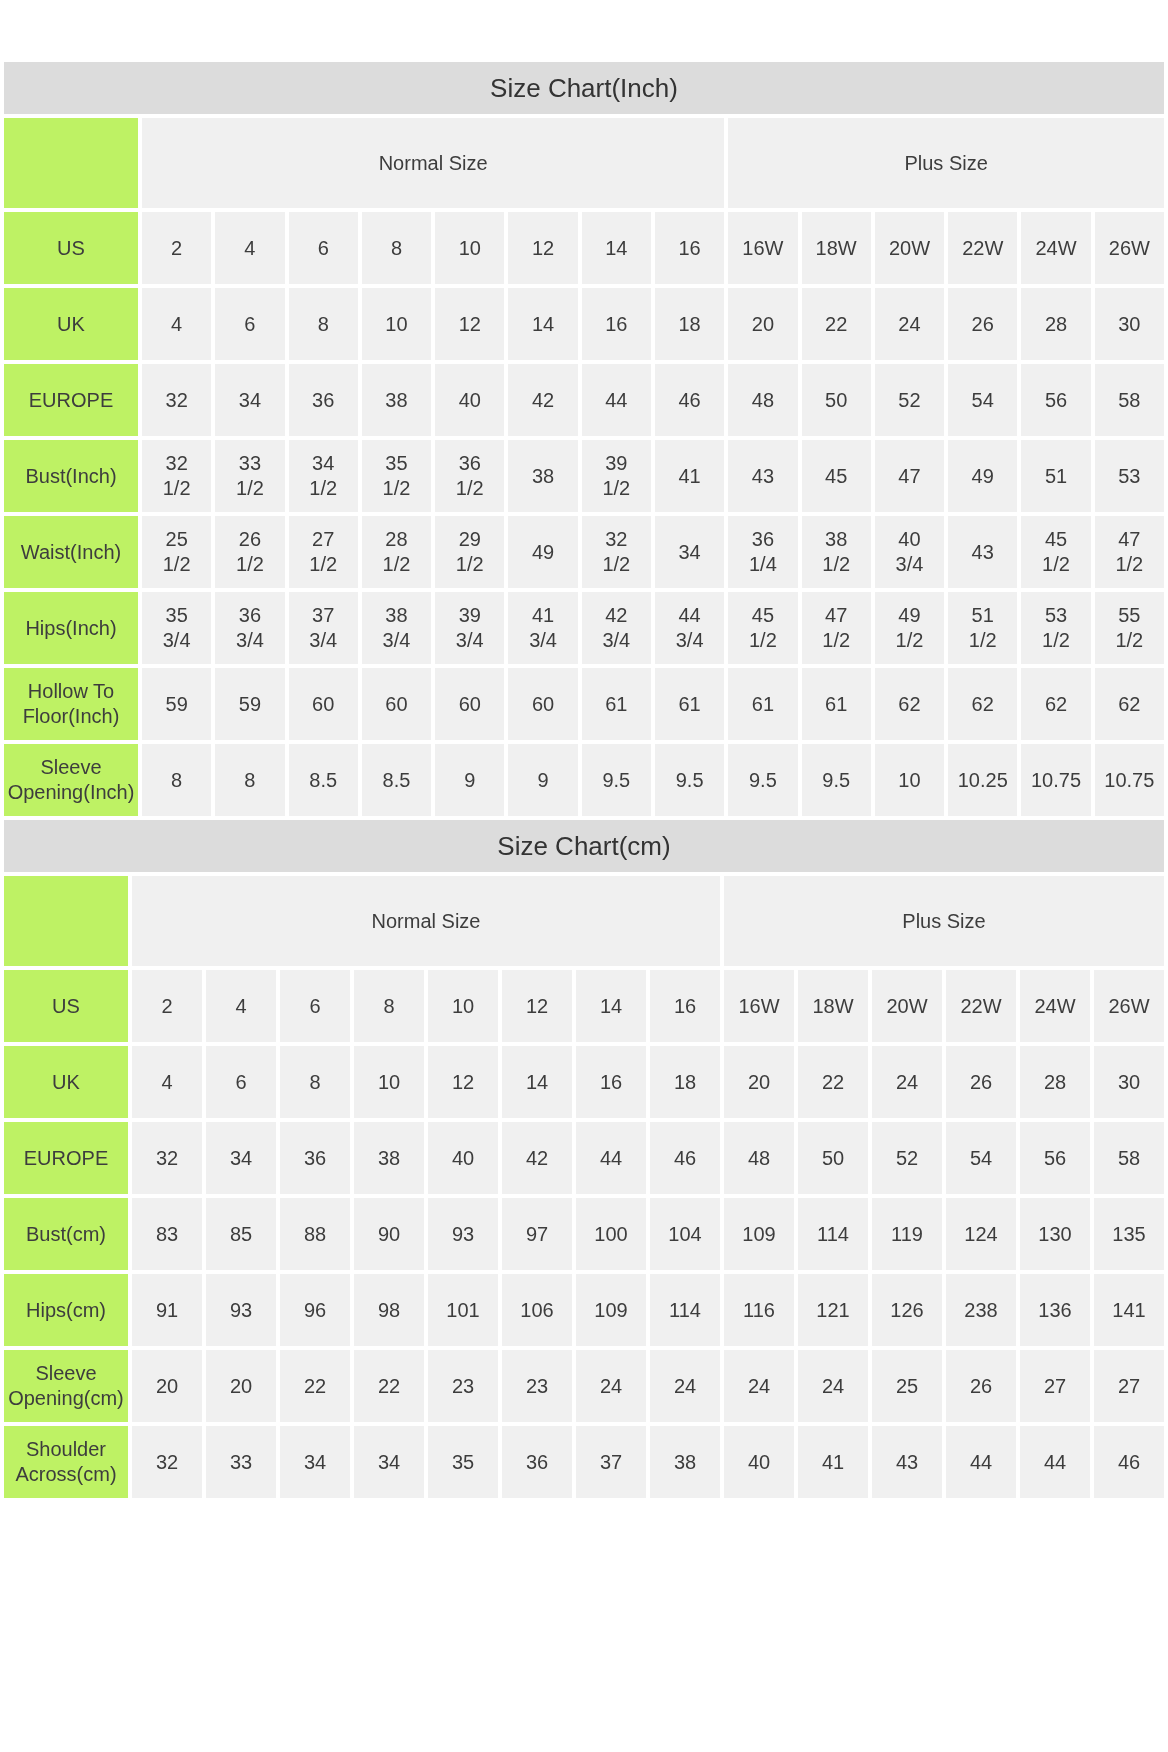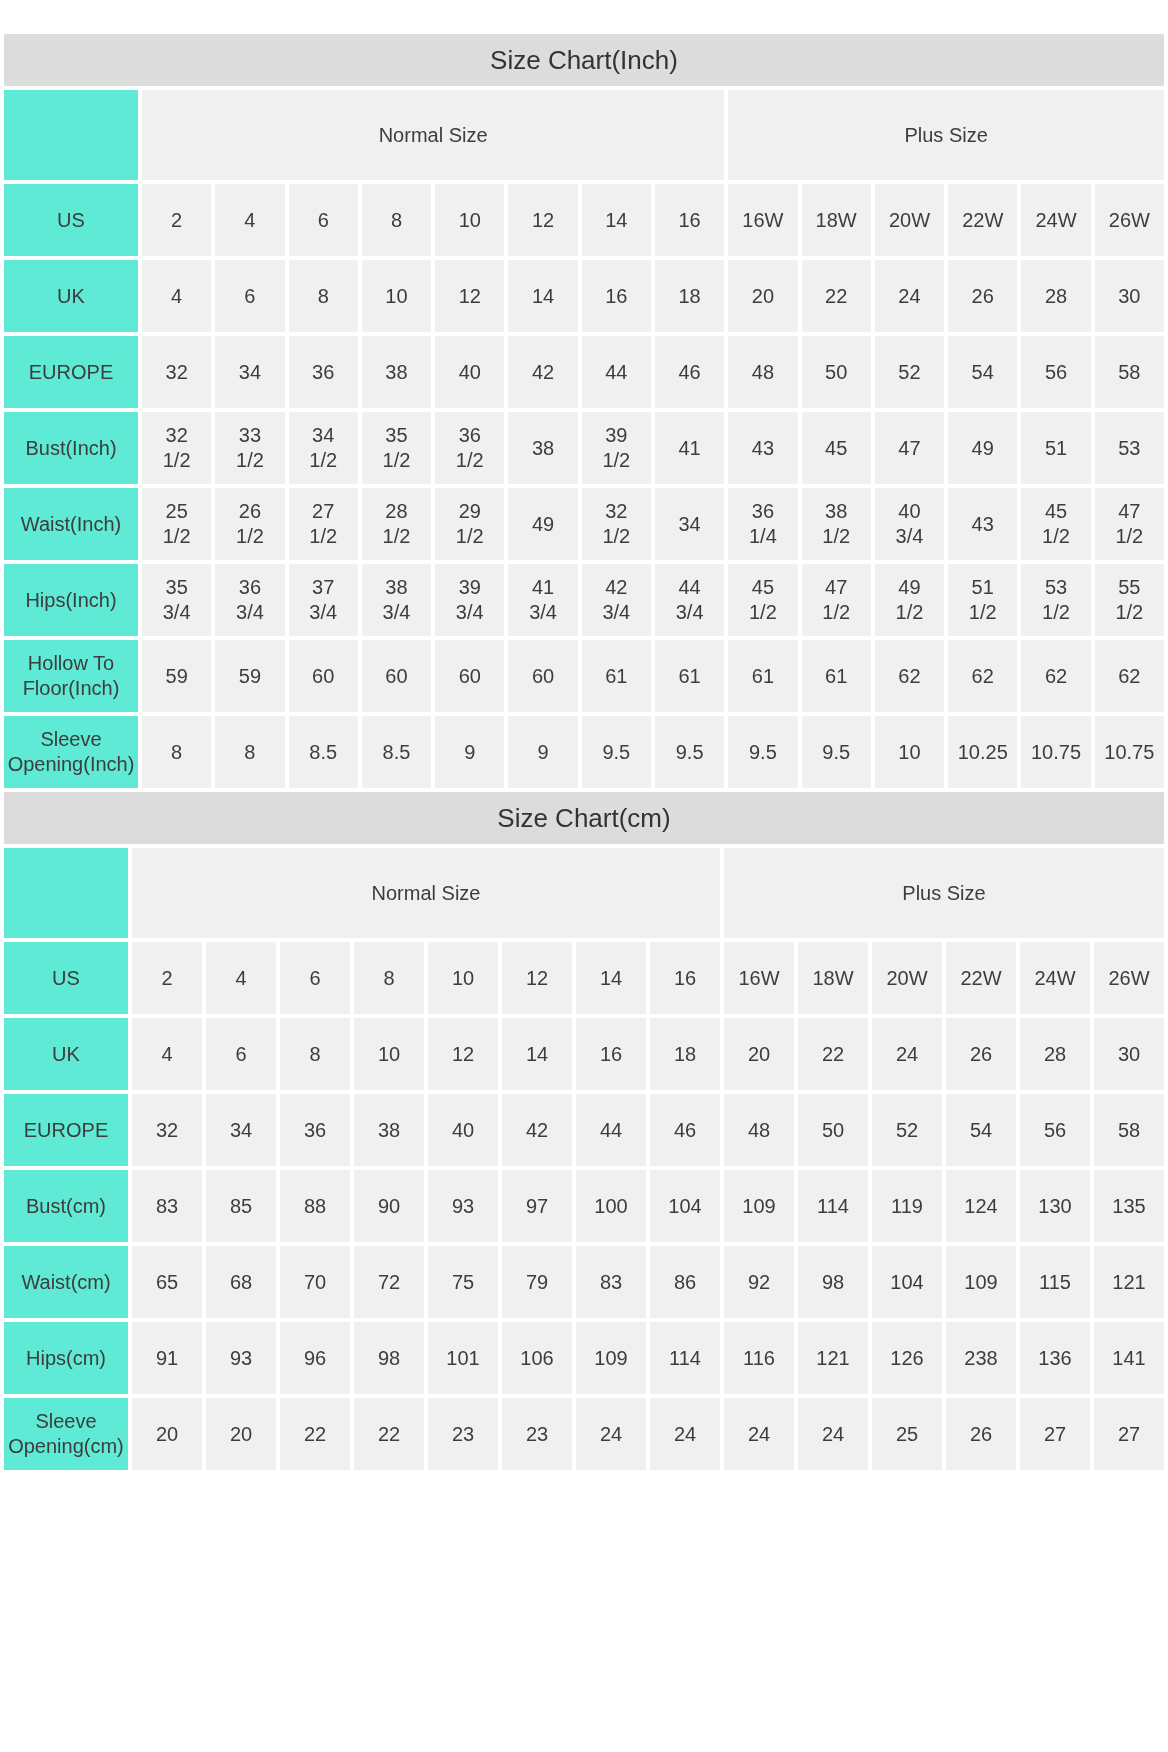--- a/index.html
+++ b/index.html
@@ -5,21 +5,21 @@
   * { box-sizing: border-box; }
   html, body {
     margin: 0;
     padding: 0;
     background: #ffffff;
     font-family: "Liberation Sans", sans-serif;
     color: #3d3d3d;
   }
   .page {
     width: 1168px;
-    padding-top: 34px;
+    padding-top: 62px;
     margin: 0 auto;
   }
   .chart-section { width: 100%; }
   .chart-title {
     margin: 0 4px;
     height: 52px;
     line-height: 52px;
     background: #dcdcdc;
     text-align: center;
     font-size: 26px;
@@ -39,21 +39,21 @@
     font-weight: normal;
     font-size: 20px;
     line-height: 1.25;
     padding: 2px;
     overflow: hidden;
     word-wrap: break-word;
   }
   tr.group-header-row td { height: 90px; }
   tbody tr { height: 72px; }
   td.corner-cell, th.row-header {
-    background: #5eead4;
+    background: #bef264;
   }
   td.group-cell, td.value-cell {
     background: #f0f0f0;
   }
   td.group-cell { font-size: 21px; }
 </style>
 </head>
 <body>
 
 <div class="page">
@@ -316,37 +316,20 @@
             <td class="value-cell">100</td>
             <td class="value-cell">104</td>
             <td class="value-cell">109</td>
             <td class="value-cell">114</td>
             <td class="value-cell">119</td>
             <td class="value-cell">124</td>
             <td class="value-cell">130</td>
             <td class="value-cell">135</td>
           </tr>
           <tr>
-            <th class="row-header">Waist(cm)</th>
-            <td class="value-cell">65</td>
-            <td class="value-cell">68</td>
-            <td class="value-cell">70</td>
-            <td class="value-cell">72</td>
-            <td class="value-cell">75</td>
-            <td class="value-cell">79</td>
-            <td class="value-cell">83</td>
-            <td class="value-cell">86</td>
-            <td class="value-cell">92</td>
-            <td class="value-cell">98</td>
-            <td class="value-cell">104</td>
-            <td class="value-cell">109</td>
-            <td class="value-cell">115</td>
-            <td class="value-cell">121</td>
-          </tr>
-          <tr>
             <th class="row-header">Hips(cm)</th>
             <td class="value-cell">91</td>
             <td class="value-cell">93</td>
             <td class="value-cell">96</td>
             <td class="value-cell">98</td>
             <td class="value-cell">101</td>
             <td class="value-cell">106</td>
             <td class="value-cell">109</td>
             <td class="value-cell">114</td>
             <td class="value-cell">116</td>
@@ -366,17 +349,34 @@
             <td class="value-cell">23</td>
             <td class="value-cell">24</td>
             <td class="value-cell">24</td>
             <td class="value-cell">24</td>
             <td class="value-cell">24</td>
             <td class="value-cell">25</td>
             <td class="value-cell">26</td>
             <td class="value-cell">27</td>
             <td class="value-cell">27</td>
           </tr>
+          <tr>
+            <th class="row-header">Shoulder Across(cm)</th>
+            <td class="value-cell">32</td>
+            <td class="value-cell">33</td>
+            <td class="value-cell">34</td>
+            <td class="value-cell">34</td>
+            <td class="value-cell">35</td>
+            <td class="value-cell">36</td>
+            <td class="value-cell">37</td>
+            <td class="value-cell">38</td>
+            <td class="value-cell">40</td>
+            <td class="value-cell">41</td>
+            <td class="value-cell">43</td>
+            <td class="value-cell">44</td>
+            <td class="value-cell">44</td>
+            <td class="value-cell">46</td>
+          </tr>
         </tbody>
     </table>
   </section>
 
 </div>
 
 </body></html>

